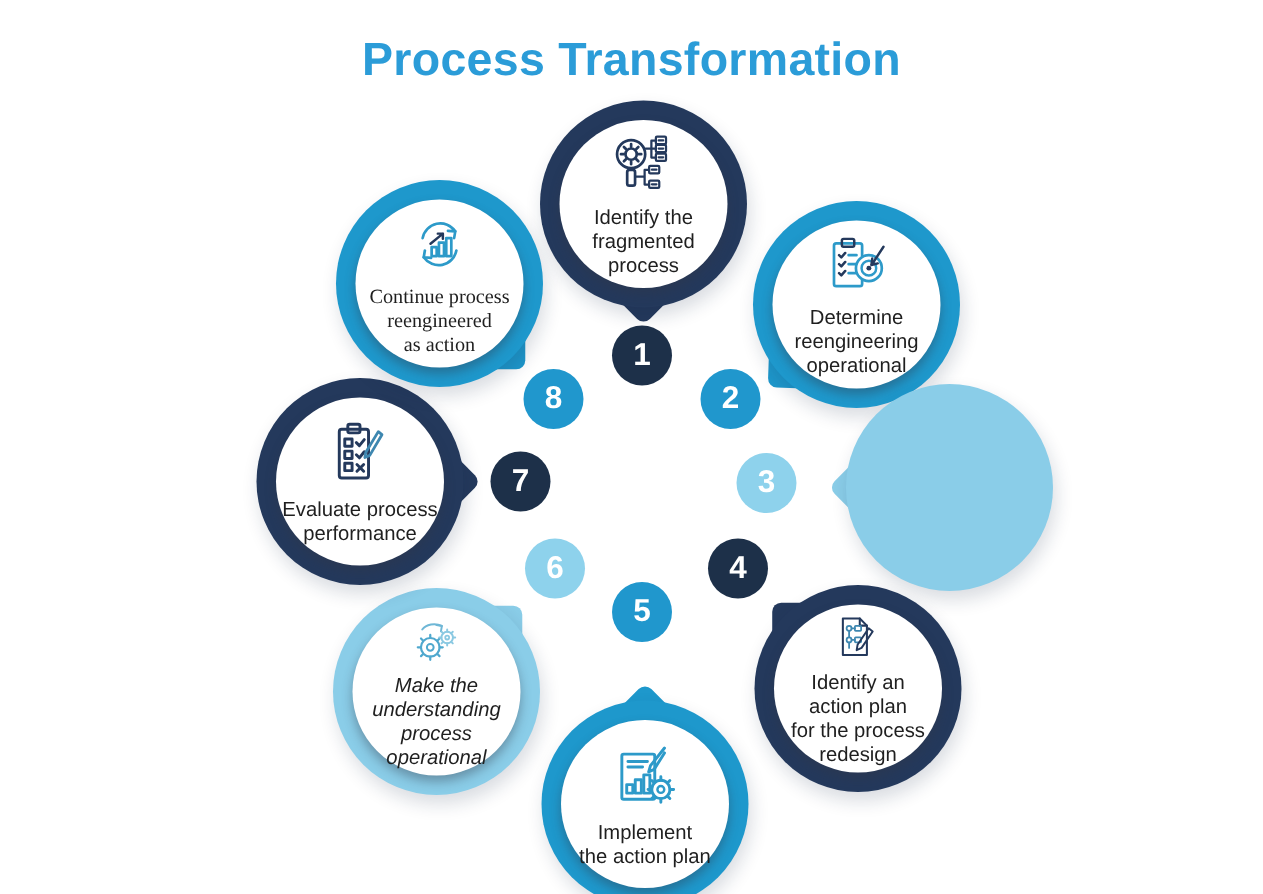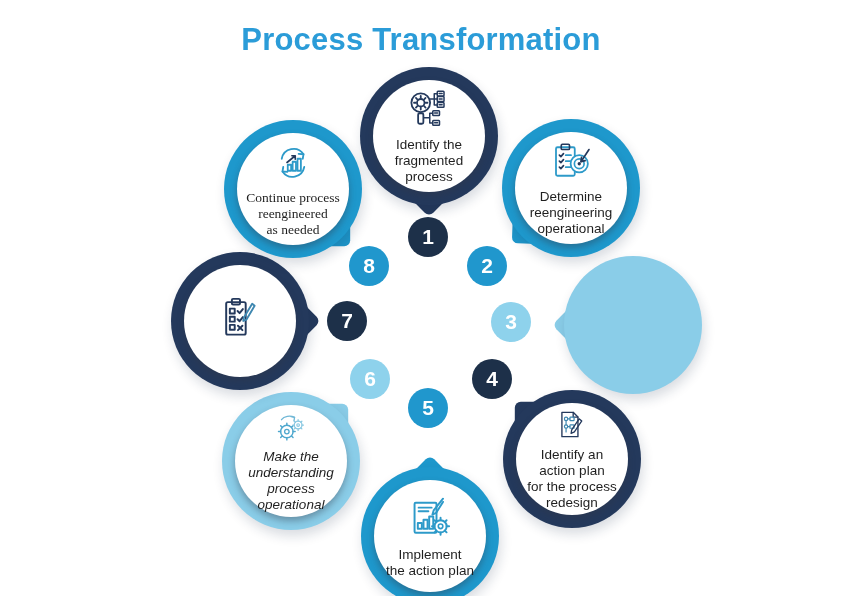--- a/index.html
+++ b/index.html
@@ -18,31 +18,31 @@
     background:var(--ring);border-radius:6px;z-index:0;
     transform:rotate(var(--a)) translateX(54px) rotate(45deg);
   }
   .ring{
     position:absolute;inset:0;border-radius:50%;background:var(--ring);z-index:1;
     box-shadow:2px 6px 12px rgba(20,40,70,.16);
   }
   .inner{
     position:absolute;inset:13px;border-radius:50%;background:#fff;z-index:2;
     box-shadow:0 4px 7px rgba(50,55,70,.40);
-    display:flex;flex-direction:column;justify-content:center;
+    display:flex;flex-direction:column;align-items:center;justify-content:center;
     text-align:center;padding:4px;box-sizing:border-box;
   }
   .icon{line-height:0;margin-bottom:2px;}
   .icon svg{width:48px;height:48px;}
   .small-icon svg{width:38px;height:38px;}
   .big-icon svg{width:52px;height:52px;}
   .label{font-size:13.5px;line-height:1.17;color:#1F1F1F;}
   
   .s1{left:429px;top:136px;--ring:#24395C;--a:90deg;}
-  .s2{left:571px;top:188px;--ring:#1E98CC;--a:137deg;}
+  .s2{left:571px;top:203px;--ring:#1E98CC;--a:137deg;}
   .s3{left:633px;top:325px;--ring:#8ACDE8;--a:180deg;}
   .s4{left:572px;top:459px;--ring:#24395C;--a:225deg;}
   .s5{left:430px;top:536px;--ring:#1E98CC;--a:270deg;}
   .s6{left:291px;top:461px;font-style:italic;--ring:#8ACDE8;--a:315deg;}
   .s7{left:240px;top:321px;--ring:#24395C;--a:0deg;}
   .s8{left:293px;top:189px;font-family:Liberation Serif, serif;--ring:#1E98CC;--a:45deg;}
   
   .badge{
     position:absolute;width:40px;height:40px;transform:translate(-50%,-50%);
     border-radius:50%;display:flex;align-items:center;justify-content:center;
@@ -238,20 +238,24 @@
               <rect x="19.5" y="28" width="6" height="6"></rect>
               <rect x="19.5" y="38" width="6" height="6"></rect>
             <path d="M29 21l2.5 2.5 4-5M29 31l2.5 2.5 4-5"></path>
             <path d="M29.5 39l5.5 5.5M35 39l-5.5 5.5"></path>
           </g>
           <g stroke="#3E87B0" stroke-width="2.3">
             <path d="M47 12l3 2.5-10 17-4 1.7.8-4.3z"></path>
           </g>
         </svg>
       </span>
+      <div class="label">
+        <div>Evaluate process</div>
+          <div>performance</div>
+      </div>
     </div>
   </div>
 
   <div class="step s8">
     <div class="tail"></div>
     <div class="ring"></div>
     <div class="inner">
       <span class="icon">
         <svg viewBox="0 0 64 64">
           <g stroke="#2D9AC9" stroke-width="2.4">
@@ -264,21 +268,21 @@
               <rect x="38" y="25" width="4.5" height="16"></rect>
           </g>
           <g stroke="#24395C" stroke-width="2.2">
             <path d="M24 30l11-9M30.5 21H35v4.5"></path>
           </g>
         </svg>
       </span>
       <div class="label">
         <div>Continue process</div>
           <div>reengineered</div>
-          <div>as needed</div>
+          <div>as action</div>
       </div>
     </div>
   </div>
 
   <div class="badge b1">1</div>
   <div class="badge b2">2</div>
   <div class="badge b3">3</div>
   <div class="badge b4">4</div>
   <div class="badge b5">5</div>
   <div class="badge b6">6</div>

